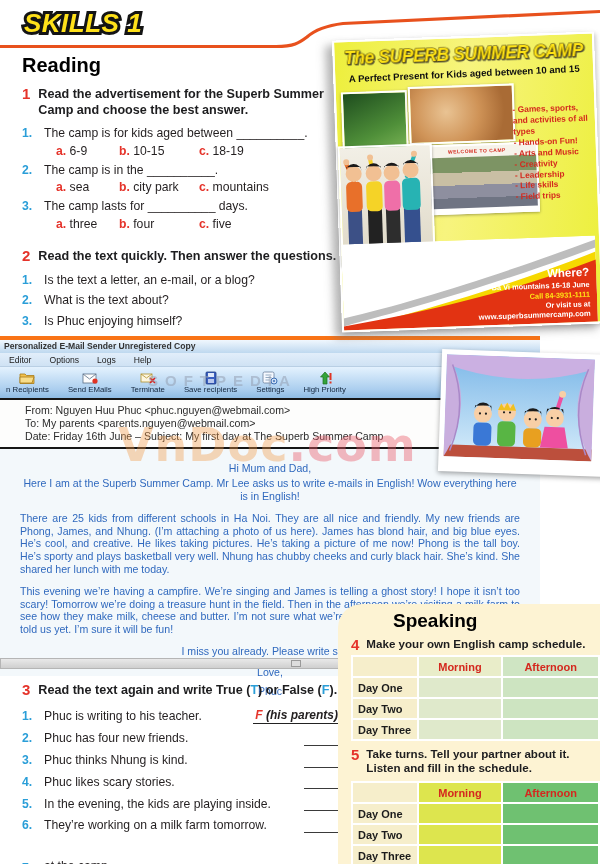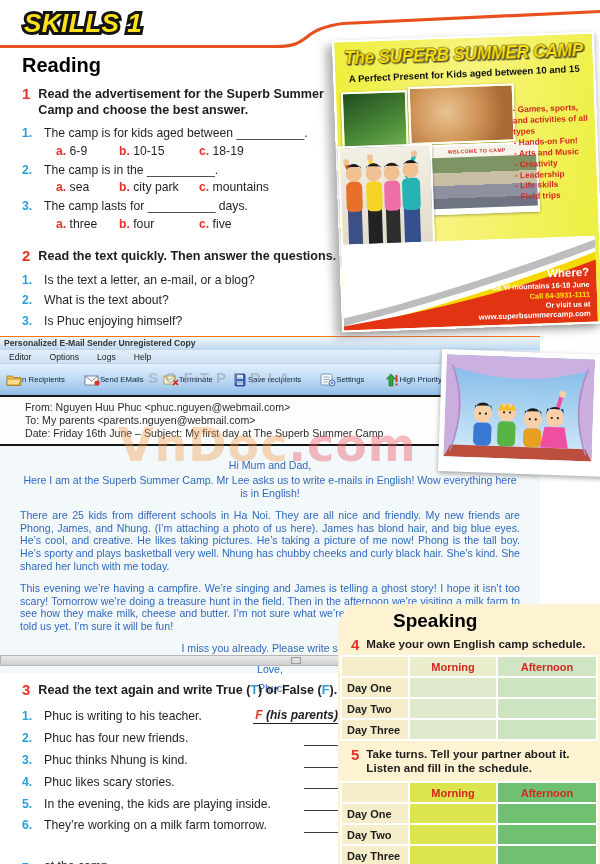--- a/index.html
+++ b/index.html
@@ -43,29 +43,29 @@
      background:linear-gradient(#7d9464 0 30%,#c9bfa4 30% 55%,#8e8f9f 55% 80%,#6f7483 80%);}
   #ph-teens{left:0px;top:58px;width:90px;height:116px;background:linear-gradient(#f2efe6,#ded8c6);}
   #ad-bullets{position:absolute;left:176px;top:22px;width:80px;margin:0;padding:0;list-style:none;
      color:#d42a1e;font-weight:800;font-size:8.4px;line-height:1.3;}
   #ad-banner{position:absolute;left:80px;top:215px;width:156px;height:21px;background:#e03313;
      border-radius:12px;transform:rotate(-3deg);text-align:center;line-height:21px;
      color:#ffe315;font-style:italic;font-weight:900;font-size:12px;box-shadow:1px 1px 2px rgba(0,0,0,.4);}
   #ad-wave{position:absolute;left:0;bottom:0;width:254px;height:86px;}
   
   #email{position:absolute;left:0;top:336px;width:540px;height:336px;background:#f3f8fb;
-     border-top:1px solid #f97316;z-index:1;}
+     border-top:4px solid #f97316;z-index:1;}
   #titlebar{height:13px;background:linear-gradient(#f0f7fe,#bed8ef);font-size:8.6px;font-weight:700;
      color:#333;line-height:13px;padding-left:4px;}
   #menubar{height:13px;background:linear-gradient(#e2eefa,#cfe2f4);font-size:8.6px;color:#222;
      display:flex;align-items:center;border-bottom:1px solid #b9cfe4;}
   #menubar span{padding:0 9px;}
   #toolbar{position:relative;height:31px;background:linear-gradient(#e4f2fe,#a9cdee 75%,#8fbce4);
      display:flex;align-items:center;padding-left:6px;gap:19px;}
-  .tbtn{display:flex;align-items:center;gap:0px;font-size:7.8px;color:#10233a;}
+  .tbtn{display:flex;flex-direction:column;align-items:center;gap:0px;font-size:7.8px;color:#10233a;}
   #softpedia{position:absolute;left:148px;top:5px;font-size:15px;font-weight:800;letter-spacing:7px;
      color:rgba(150,160,178,.55);pointer-events:none;}
   #mailhead{border-top:2.5px solid #161616;border-bottom:2.5px solid #161616;background:#fdfdfc;
      padding:4px 0 5px 25px;font-size:10.6px;line-height:12.8px;color:#2b2b2b;}
   #mailbody{padding:0 20px;font-size:10.6px;line-height:12.8px;color:#3069be;}
   #mailbody p{margin:0;text-align:center;}
   #mailbody .just{text-align:justify;}
   #hscroll{position:absolute;left:0;bottom:7px;width:338px;height:9px;
      background:linear-gradient(#e9e9e9,#cfcfcf);border:1px solid #b5b5b5;}
   #hscroll .mark{position:absolute;left:290px;top:1px;width:8px;height:5px;border:1px solid #9a9a9a;background:#ddd;}
@@ -86,21 +86,21 @@
   .answer .fa{color:#e5332a;}
   .two-line{line-height:1.45;}
   
   #speak{position:absolute;left:338px;top:604px;width:262px;height:260px;background:#fdf3d3;
      border-radius:24px 0 0 0;z-index:5;}
   #speak-head{position:absolute;left:15px;top:6px;font-size:19px;margin-left:40px;}
   .sp-ex{position:absolute;left:13px;display:flex;gap:7px;width:244px;}
   .sp-ex .ex-instr{font-size:11.6px;line-height:1.22;}
   #sp4{top:33px;}
   #sp5{top:143px;}
-  table.sched{border-collapse:separate;border-spacing:2px;background:#fff;position:absolute;left:2px;}
+  table.sched{border-collapse:separate;border-spacing:2px;background:#fff;position:absolute;left:13px;}
   #tab1{top:51px;}
   #tab2{top:177px;}
   .sched td{padding:0 5px;height:19px;font-size:11px;}
   .sched td.corner{background:#f6eecb;width:56px;}
   .sched td.hd{font-weight:800;color:#d4281e;text-align:center;}
   .sched td.day{background:#f6eecb;font-weight:700;color:#1c1c1c;width:56px;}
   #tab1 td.hm{background:#e9edc9;width:76px;}
   #tab1 td.ha{background:#cfe5c3;width:88px;}
   #tab1 td.cm{background:#dfe9cb;}
   #tab1 td.ca{background:#cde4c1;}

